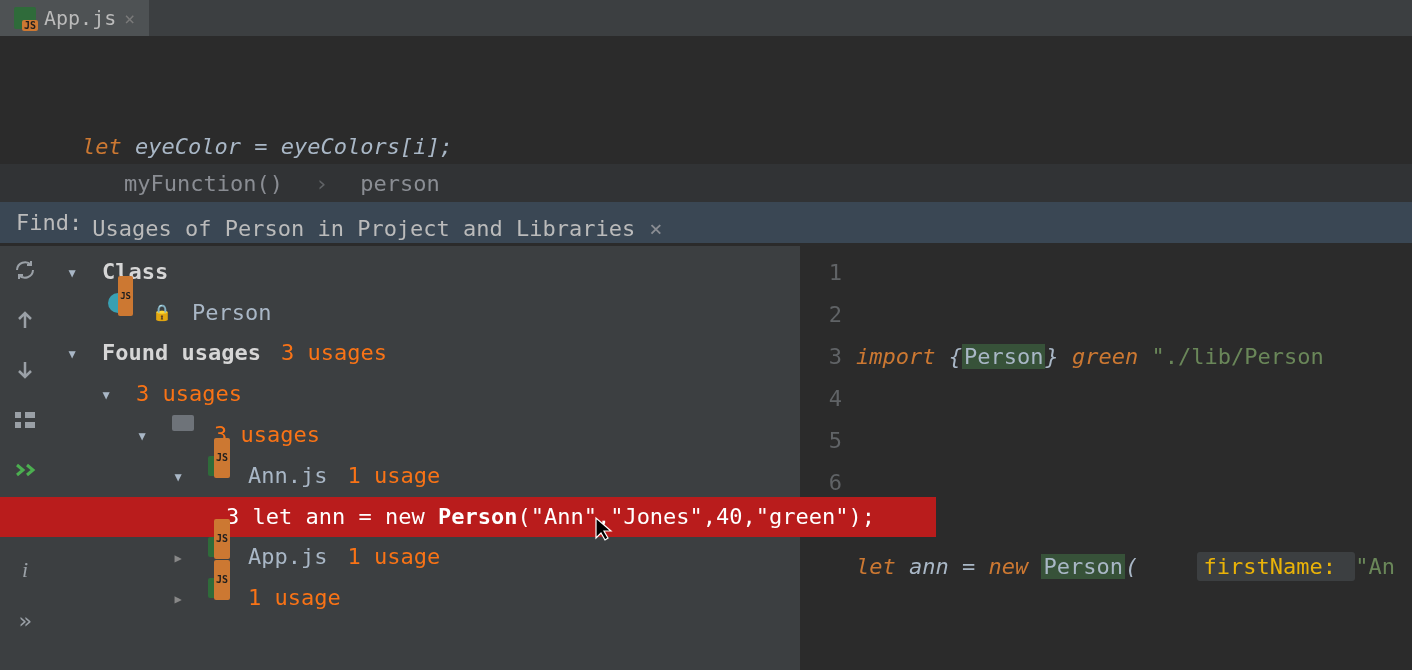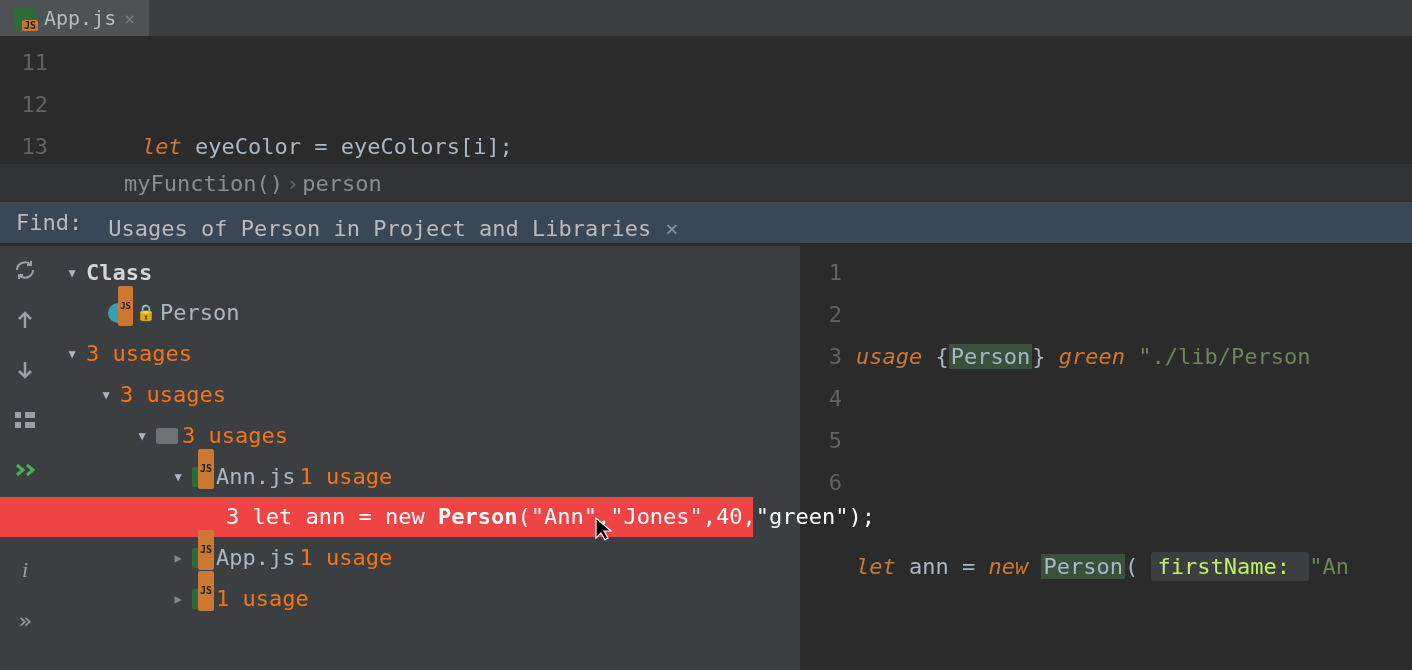--- a/index.html
+++ b/index.html
@@ -98,48 +98,48 @@
 .code {
   padding: 6px 0;
   font-size: 22px;
   line-height: 42px;
   white-space: pre;
   border-left: 2px solid transparent;
 }
 .code-line { padding-left: 80px; }
 
 .kw { color: #cc7832; font-style: italic; }
-.id { color: #a9b7c6; }
+.id { color: #a9b7c6; font-style: italic; }
 .fn { color: #ffc66d; }
 .hl { background: #375239; padding: 0 2px; }
 .str { color: #6a8759; }
-.hint { background: #3c3f41; color: #bef264; padding: 2px 6px; border-radius: 3px; }
+.hint { background: #3c3f41; color: #eab308; padding: 2px 6px; border-radius: 3px; margin-left: 46px; }
 
 .breadcrumb {
   height: 38px;
   background: #313335;
   display: flex;
   align-items: center;
   padding-left: 124px;
   color: #8a8d93;
   font-size: 22px;
-  gap: 3px;
+  gap: 32px;
 }
 .breadcrumb .chev { color: #606366; }
 
 
 .find-header {
   height: 44px;
   background: #3a4754;
   display: flex;
   align-items: center;
   padding: 0 16px;
   font-size: 22px;
   color: #bbbbbb;
-  gap: 26px;
+  gap: 10px;
   border-bottom: 3px solid #2b2b2b;
 }
 .find-tab {
   display: flex;
   align-items: center;
   gap: 14px;
   height: 100%;
   border-bottom: 4px solid #4a88c7;
   margin-top: 16px;
 }
@@ -171,45 +171,44 @@
 .tree {
   width: 750px;
   background: #3c3f41;
   padding-top: 6px;
   font-size: 22px;
   line-height: 40px;
   position: relative;
 }
 .tree-row {
   display: flex;
-  align-items: center;
-  gap: 4px;
+  gap: 20px;
   padding-left: 12px;
 }
 .arrow {
   display: inline-block;
   width: 20px;
   color: #a9b7c6;
   font-size: 14px;
   text-align: center;
 }
 .arrow.right::before { content: "▶"; color: #888; font-size: 12px;}
 .arrow.down::before { content: "▼"; font-size: 12px;}
 .tree .bold { color: #d6d6d6; font-weight: bold; }
 .tree .muted { color: #f97316; }
 
 .selected-row {
-  background: #ef4444;
+  background: #b91c1c;
   color: #ffffff;
   display: flex;
   align-items: center;
   height: 40px;
   padding-left: 226px;
   position: relative;
-  width: 753px;
+  width: 936px;
   margin-left: -50px;
 }
 .selected-row .code-text { white-space: pre; }
 .selected-row .strong { font-weight: bold; }
 .cursor {
   position: absolute;
   left: 594px;
   top: 18px;
   font-size: 22px;
   color: #000;
@@ -243,25 +242,20 @@
 
 <div class="tab-bar">
   <div class="tab">
     <span class="js-icon"></span>
     <span>App.js</span>
     <span class="close-x">×</span>
   </div>
 </div>
 
 <div class="editor-pane">
-  <div class="gutter">
-    <div>11</div>
-    <div>12</div>
-    <div>13</div>
-  </div>
   <div class="code">
     <div class="code-line"><span class="kw">let </span><span class="id">eyeColor = eyeColors[i];</span></div>
     <div class="code-line"><span class="kw">let </span><span class="id">person = </span><span class="kw">new </span><span class="fn hl">Person</span><span class="id">(firstName, lastName, age, eyeColor);</span></div>
     <div class="code-line"><span class="kw">return </span><span class="id">person;</span></div>
   </div>
 </div>
 
 <div class="breadcrumb">
   <span>myFunction()</span>
   <span class="chev">›</span>
@@ -325,20 +319,21 @@
       <span class="arrow down"></span>
       <span class="bold">Class</span>
     </div>
     <div class="tree-row" style="padding-left:58px">
       <span class="class-icon"></span>
       <span class="lock-icon">🔒</span>
       <span>Person</span>
     </div>
     <div class="tree-row">
       <span class="arrow down"></span>
+      <span class="bold">Found usages</span>
       <span class="muted">3 usages</span>
     </div>
     <div class="tree-row" style="padding-left:46px">
       <span class="arrow down"></span>
       <span class="muted">3 usages</span>
     </div>
     <div class="tree-row" style="padding-left:82px">
       <span class="arrow down"></span>
       <span class="folder-icon"></span>
       <span class="muted">3 usages</span>
@@ -375,21 +370,21 @@
   <div class="preview">
     <div class="gutter2">
       <div>1</div>
       <div>2</div>
       <div>3</div>
       <div>4</div>
       <div>5</div>
       <div>6</div>
     </div>
     <div class="code2">
-      <div><span class="kw">usage </span><span class="id">{</span><span class="hl">Person</span><span class="id">} </span><span class="kw">green </span><span class="str">"./lib/Person</span></div>
+      <div><span class="kw">import </span><span class="id">{</span><span class="hl">Person</span><span class="id">} </span><span class="kw">green </span><span class="str">"./lib/Person</span></div>
       <div><span></span></div>
       <div><span class="kw">let </span><span class="id">ann = </span><span class="kw">new </span><span class="hl">Person</span><span class="id">( </span><span class="hint">firstName: </span><span class="str">"An</span></div>
       <div><span></span></div>
       
       <div><span></span></div>
     </div>
   </div>
 </div>
 
 </body></html>

